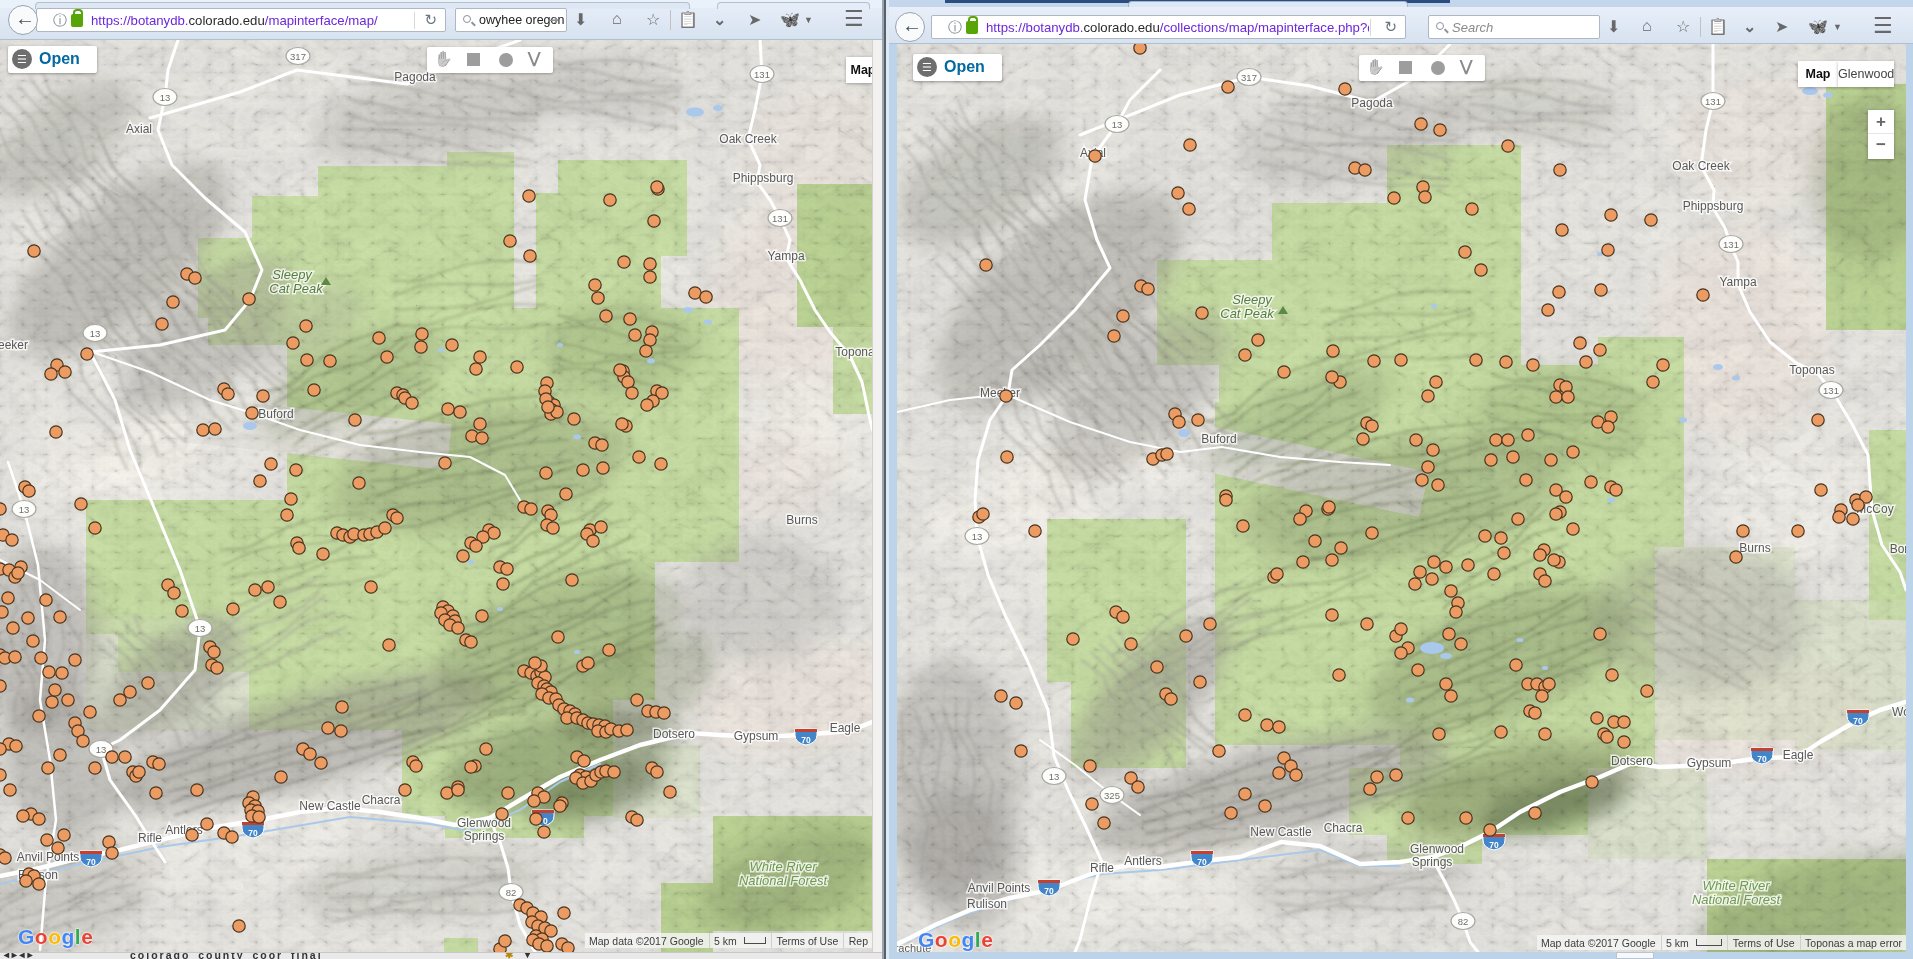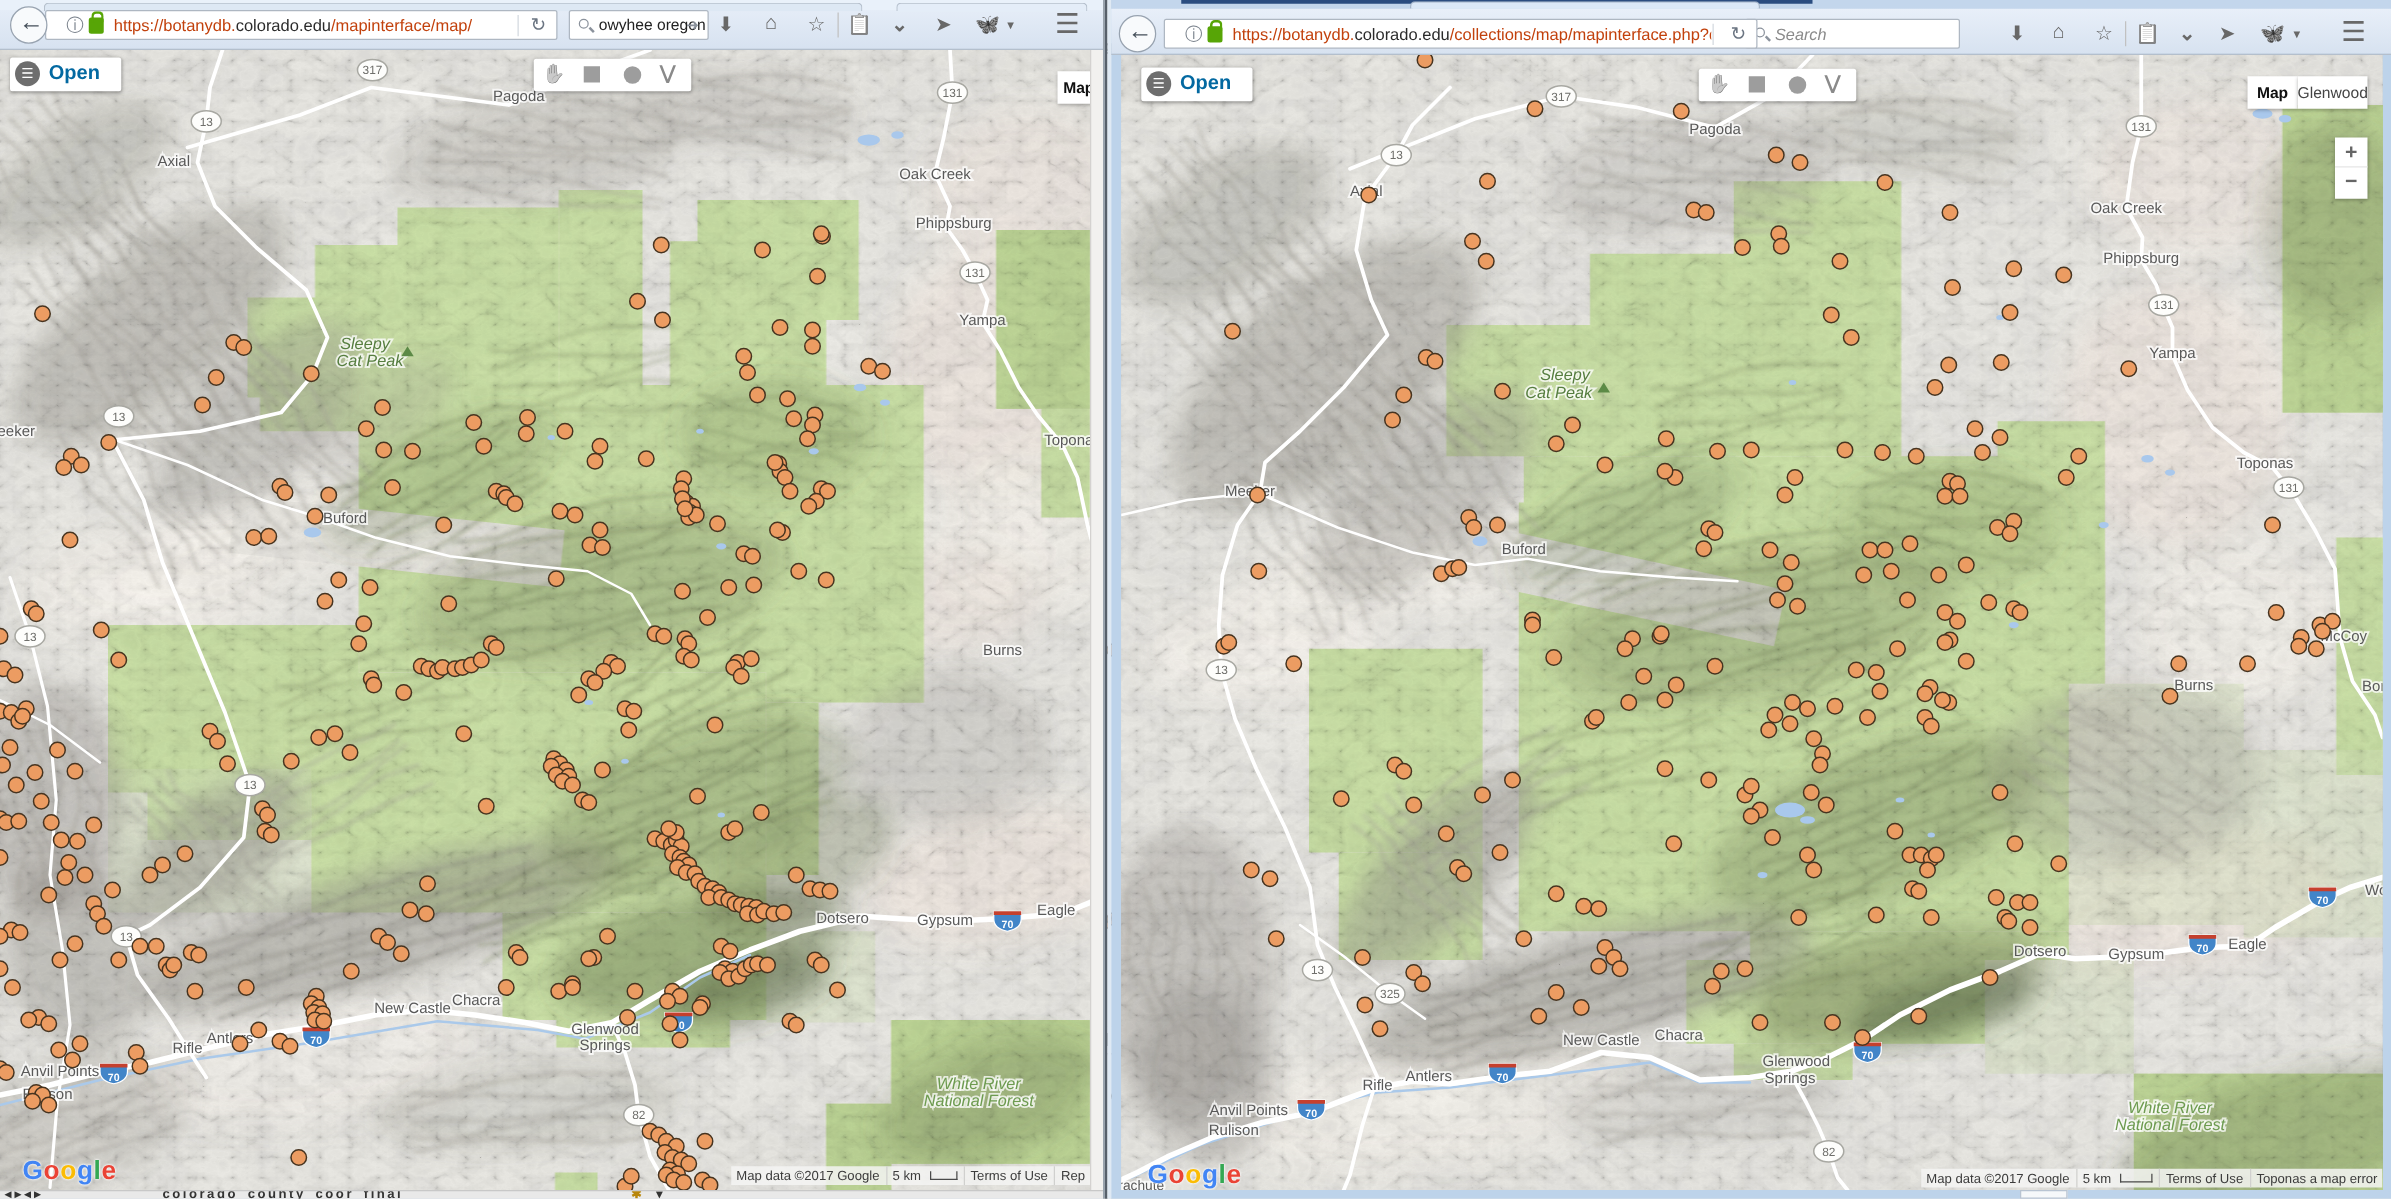--- a/index.html
+++ b/index.html
@@ -4,21 +4,21 @@
 html,body {width:1913px;height:959px;overflow:hidden;background:#cfdded;font-family:"Liberation Sans",sans-serif;}
 .win {position:absolute;}
 .toolbar {position:absolute;left:0;right:0;height:40px;background:linear-gradient(#e8eff9,#d7e2f0);border-bottom:1px solid #b4bfcc;}
 .backbtn {position:absolute;left:8px;top:5px;width:30px;height:30px;border-radius:50%;background:#f8fafc;border:1px solid #98a3b0;z-index:3;}
 .backarrow {position:absolute;left:6px;top:1px;font-size:20px;color:#454f5a;font-weight:bold;}
 .urlbar {position:absolute;top:8px;height:24px;background:#fff;border:1px solid #aeb7c2;border-radius:2px;z-index:2;}
 .iico {position:absolute;left:16px;top:3px;color:#7a828c;font-size:14px;}
 .lock {position:absolute;left:34px;top:5px;width:12px;height:13px;background:#57a506;border-radius:2px;}
 .lock:before {content:"";position:absolute;left:2px;top:-5px;width:6px;height:7px;border:2px solid #57a506;border-bottom:none;border-radius:4px 4px 0 0;}
 .urltext {position:absolute;left:54px;top:4px;font-size:13.2px;white-space:nowrap;overflow:hidden;max-width:81%;}
-.urltext .g {color:#c2410c;} .urltext .b {color:#2b2b2b;}
+.urltext .g {color:#6d28d9;} .urltext .b {color:#2b2b2b;}
 .sep {position:absolute;right:30px;top:3px;width:1px;height:17px;background:#d4d9df;}
 .reload {position:absolute;right:8px;top:2px;color:#6b7582;font-size:15px;}
 .searchbar {position:absolute;top:8px;height:24px;background:#fff;border:1px solid #aeb7c2;border-radius:2px;white-space:nowrap;overflow:hidden;}
 .mag {position:absolute;left:7px;top:6px;width:8px;height:8px;border:1.5px solid #8b929c;border-radius:50%;}
 .mag:after {content:"";position:absolute;left:7px;top:7px;width:5px;height:1.5px;background:#8b929c;transform:rotate(45deg);}
 .stext {position:absolute;left:23px;top:4px;font-size:13px;color:#222;}
 .goarr {position:absolute;right:7px;top:4px;color:#8b929c;font-size:12px;}
 .ticons {position:absolute;top:7px;width:300px;height:30px;}
 .ticons span {position:absolute;top:3px;font-size:16px;color:#5d6a79;filter:grayscale(1);}
 .ticons .vsep {width:1px;height:20px;background:#b9c2cf;top:3px;font-size:0;}
@@ -820,21 +820,21 @@
   <div class="backbtn" style="left:6px;">
         <span class="backarrow">←</span>
       </div>
   <div class="urlbar" style="left:42px;width:475px;">
     <span class="iico">ⓘ</span>
         <span class="lock"></span>
     <span class="urltext"><span class="g">https://botanydb.</span><span class="b">colorado.edu</span><span class="g">/collections/map/mapinterface.php?dł</span></span>
     <span class="sep" style="right:34px;"></span>
         <span class="reload">↻</span>
   </div>
-  <div class="searchbar" style="left:507px;width:172px;">
+  <div class="searchbar" style="left:539px;width:172px;">
         <span class="mag"></span>
         <span class="stext" style="color:#8a8a8a;font-style:italic;">Search</span>
       </div>
   <div class="ticons" style="left:716px;">
     <span style="left:2px;">⬇</span>
         <span style="left:37px;">⌂</span>
         <span style="left:71px;">☆</span>
     <span class="vsep" style="left:95px;"></span>
     <span style="left:103px;">📋</span>
         <span style="left:138px;font-weight:bold;">⌄</span>

